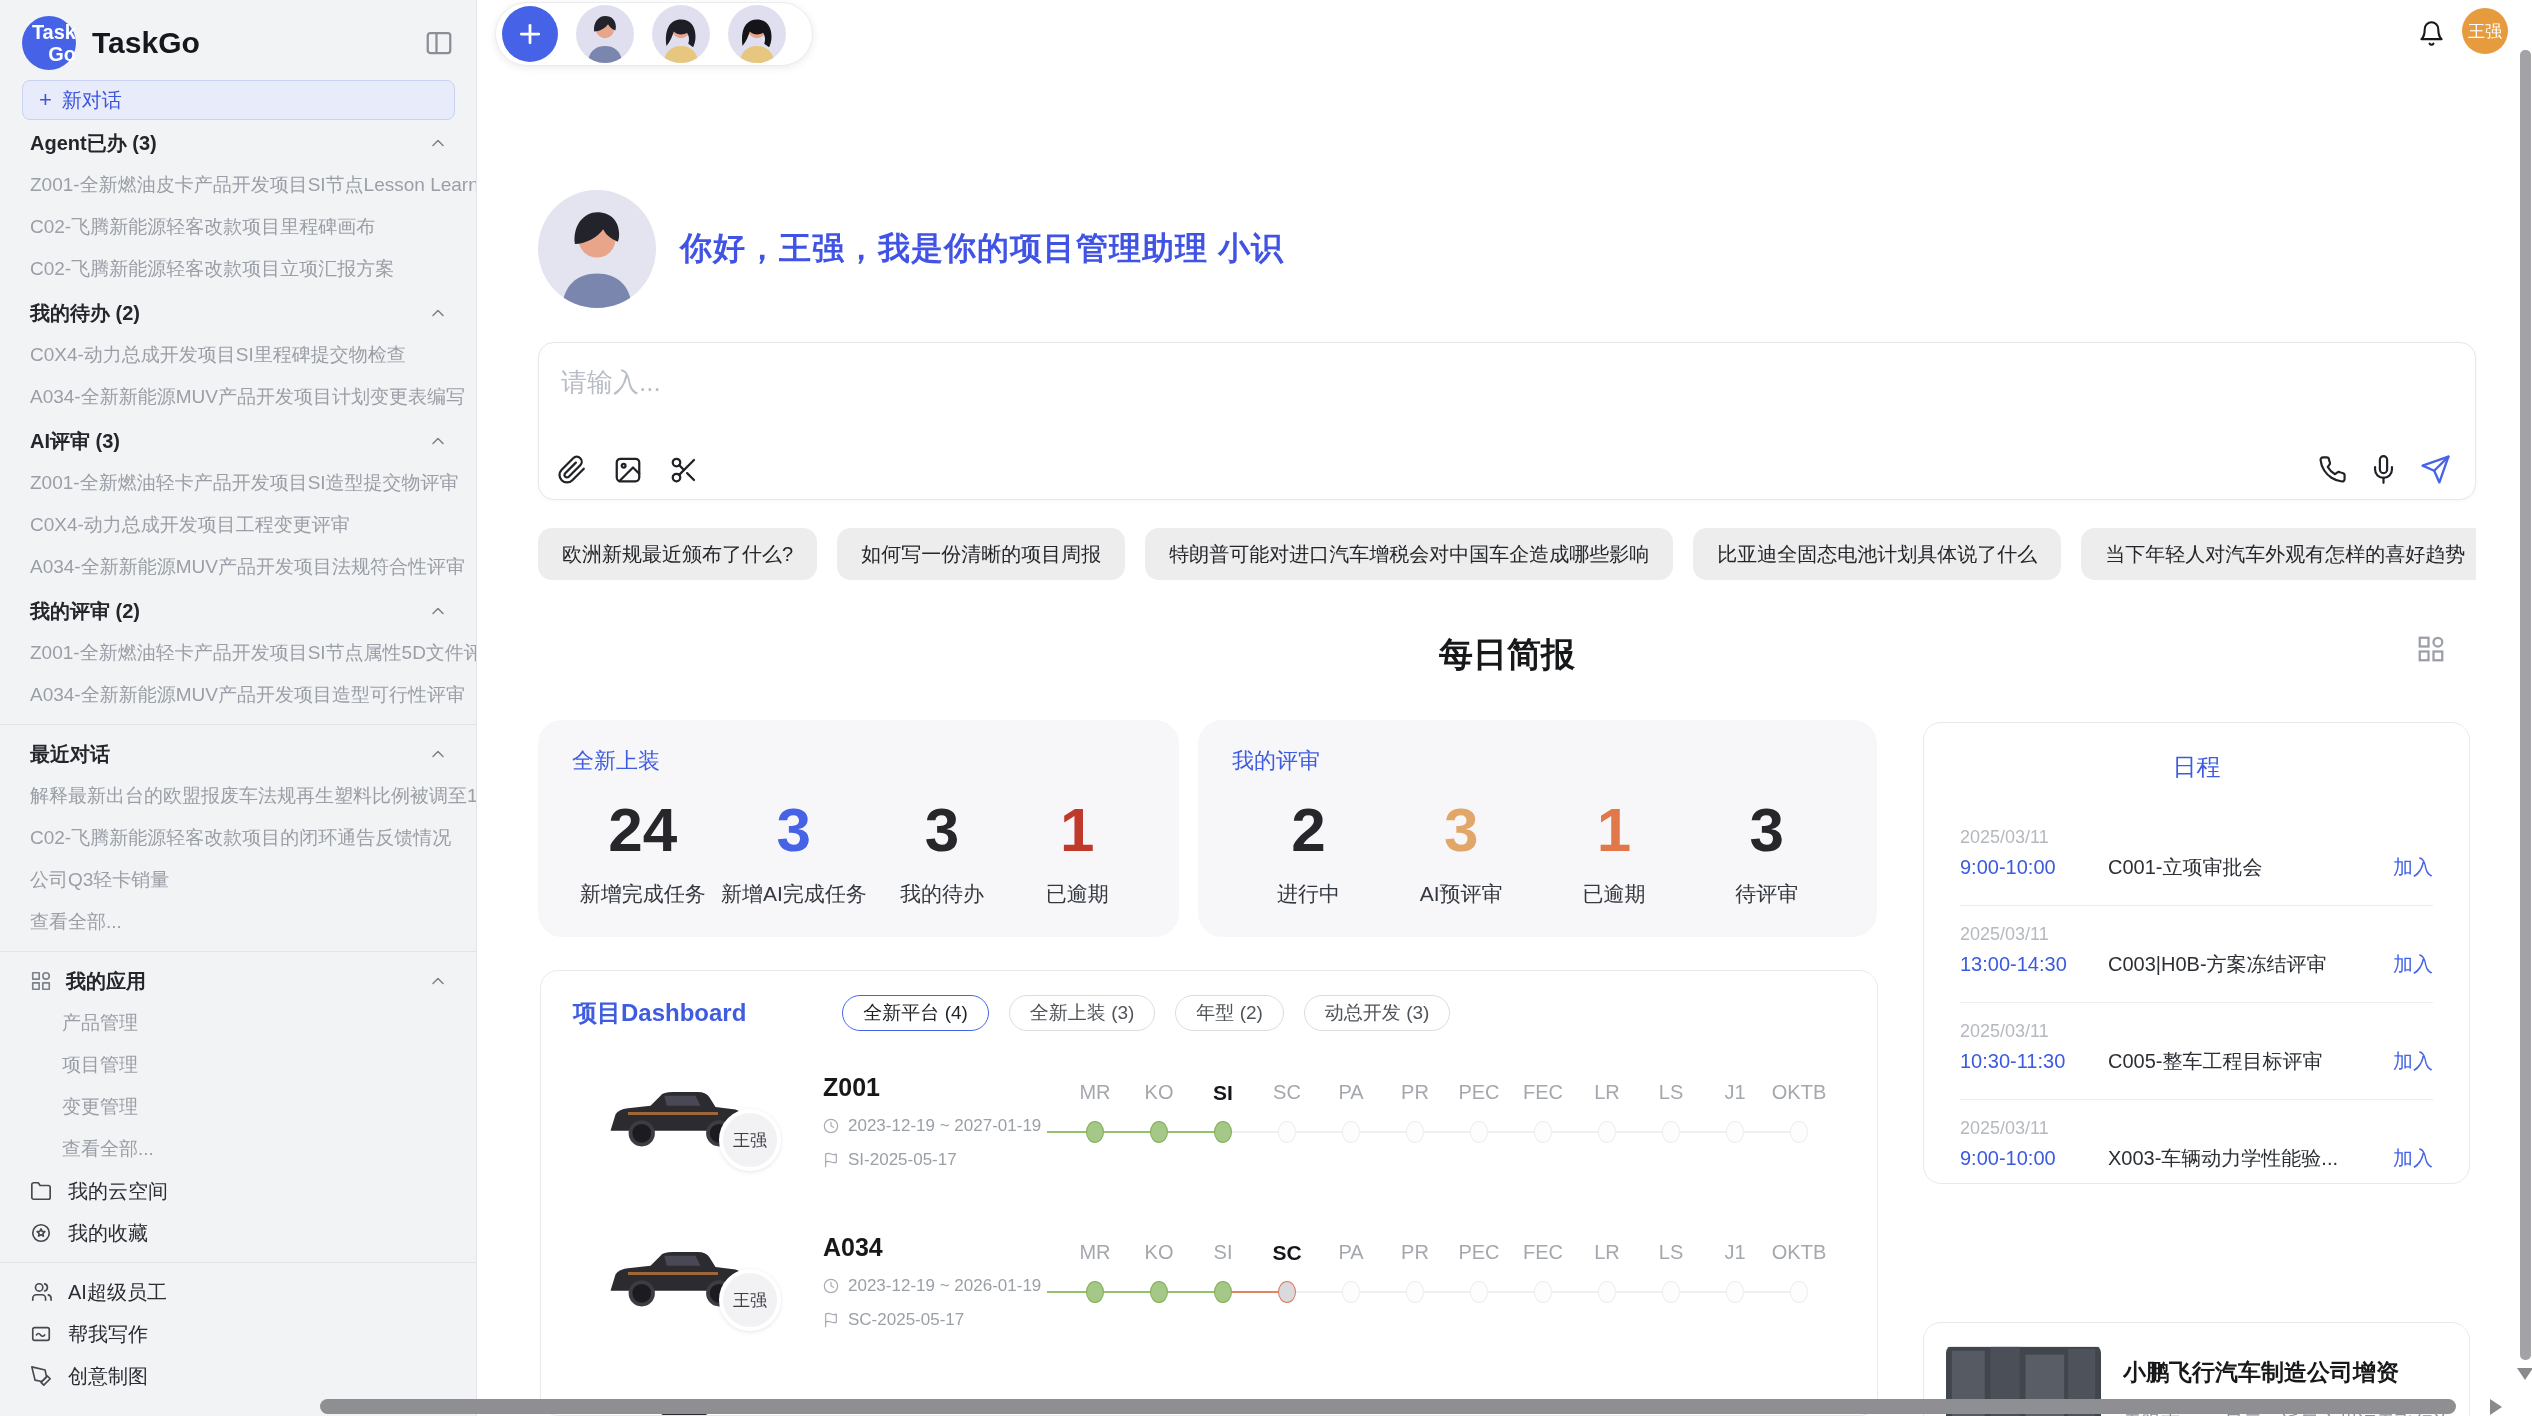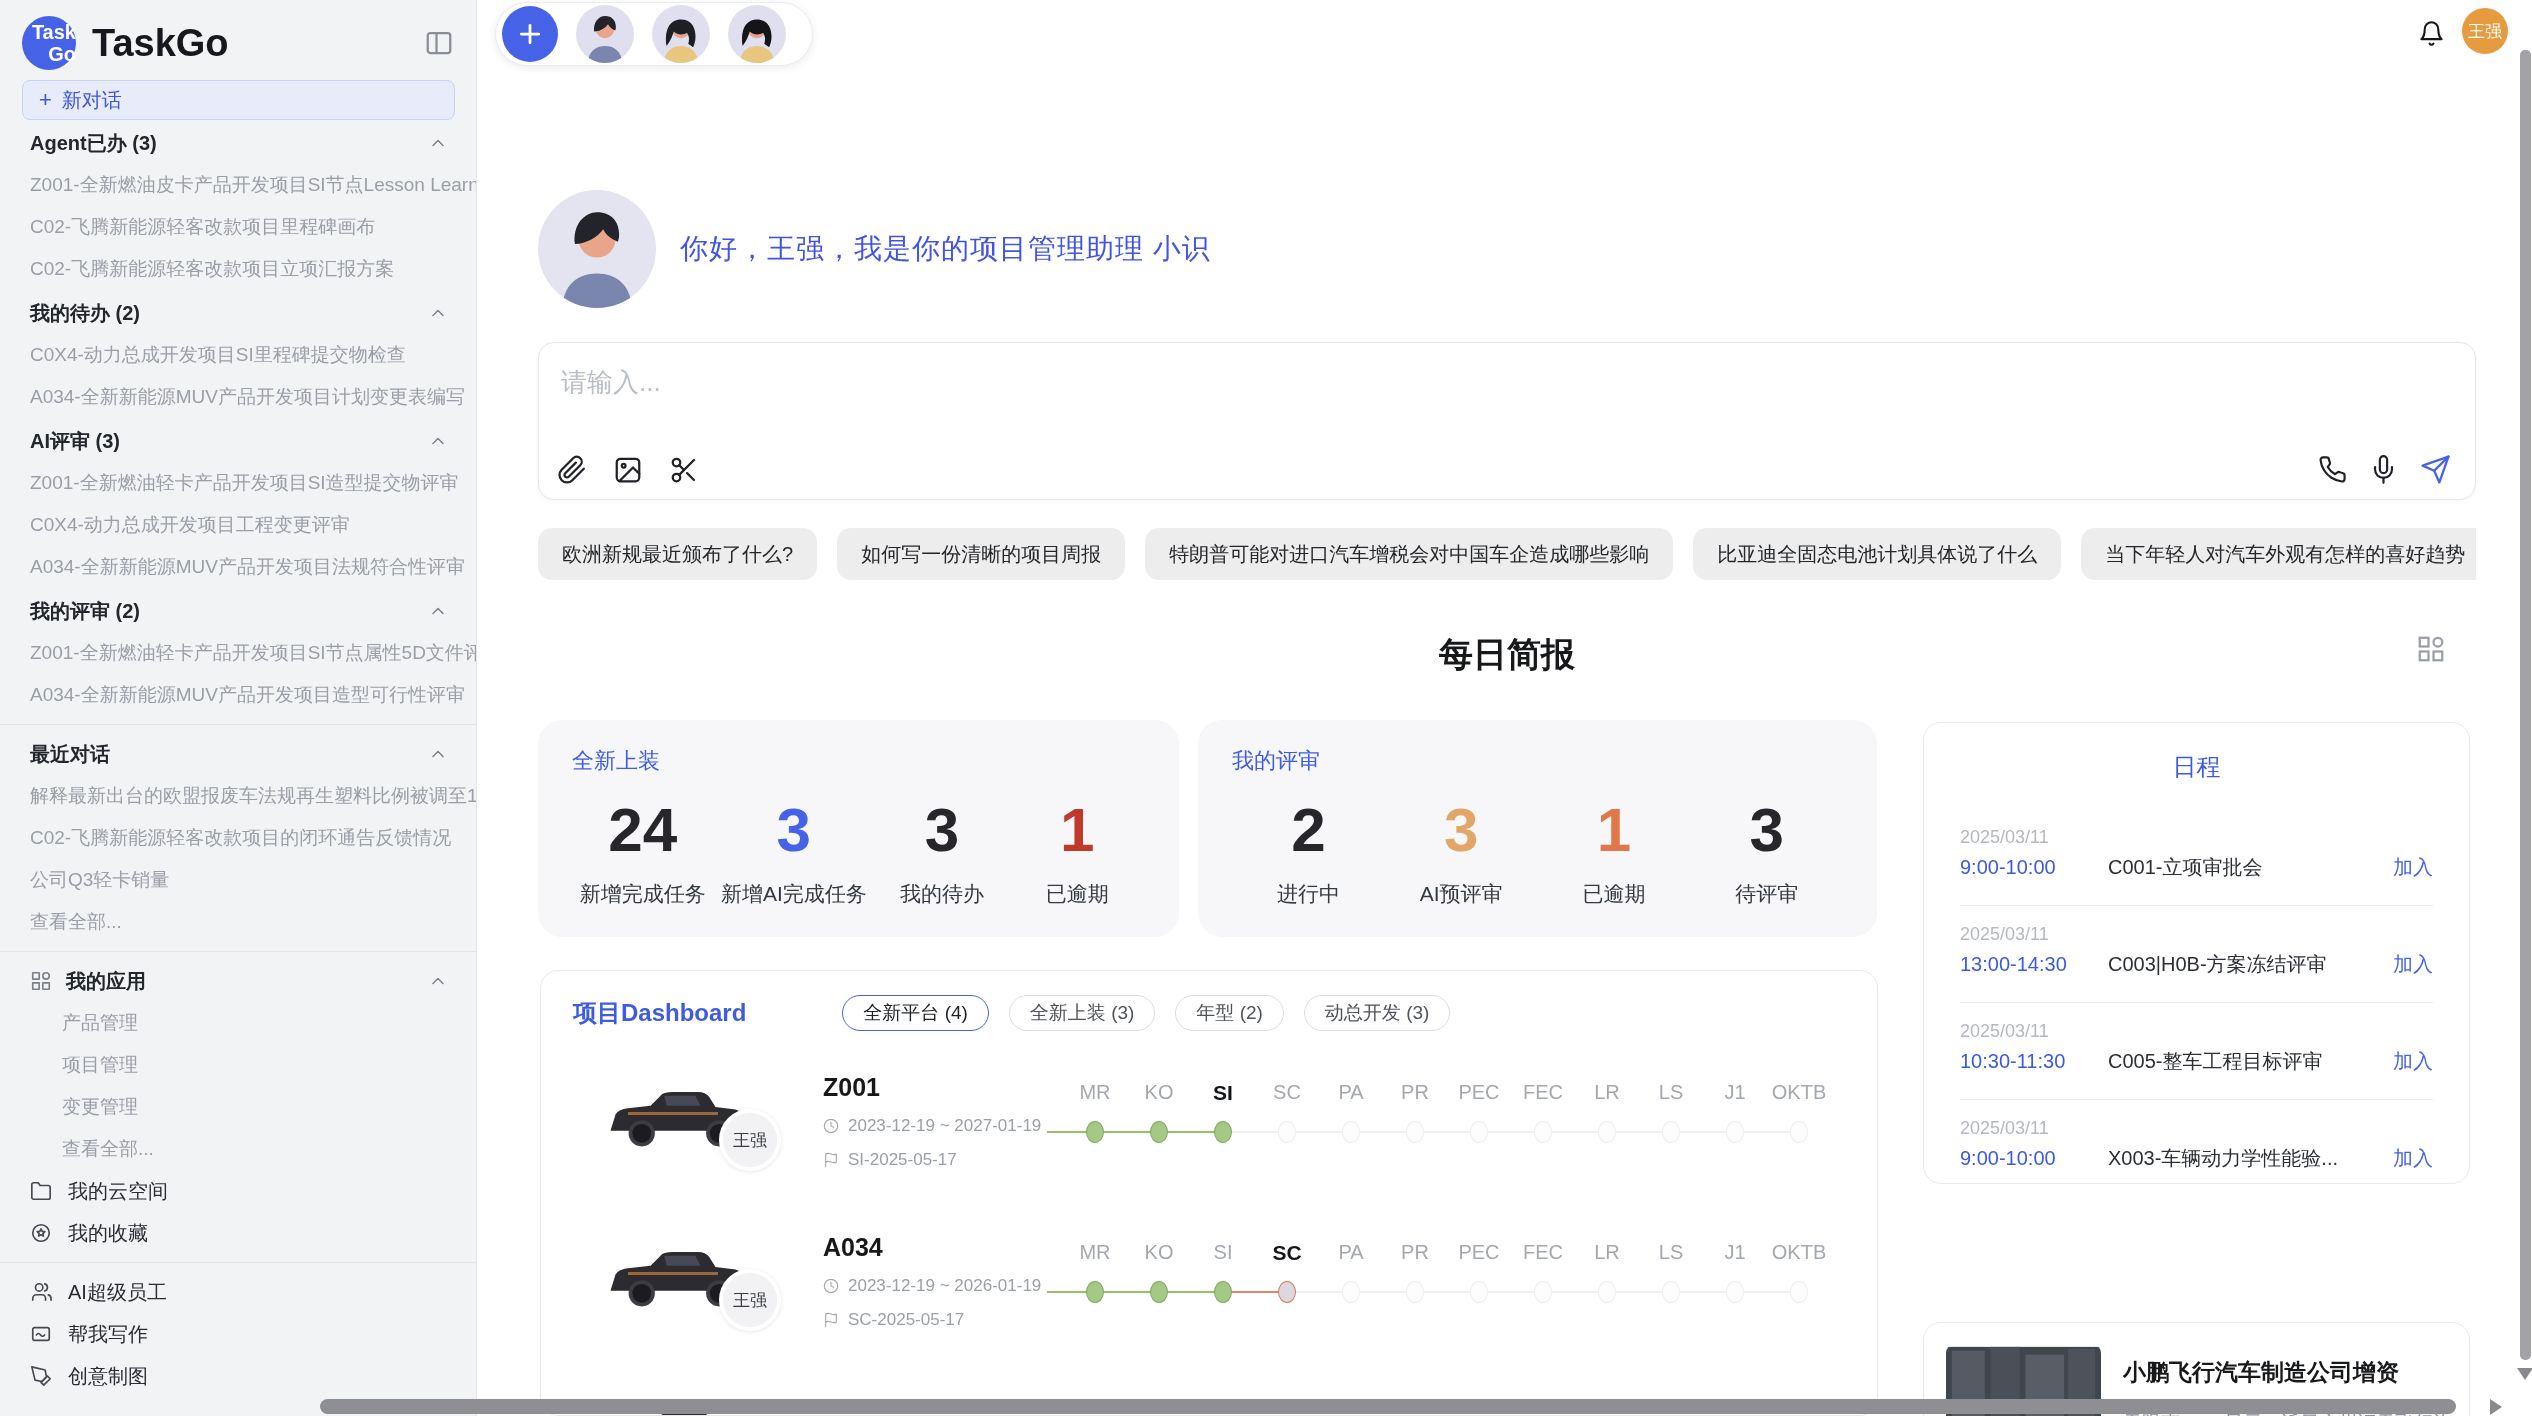--- a/index.html
+++ b/index.html
@@ -12,21 +12,21 @@
     --red-line:#e08565; --red-bd:#dd7a5f;
   }
   svg{display:block;}
   
   .sidebar{ position:absolute; left:0; top:0; width:477px; height:1416px;
     background:#f2f3f5; border-right:1px solid #e4e5e8; overflow:hidden;}
   .sb-head{ display:flex; align-items:center; padding:14px 22px 0 22px; height:72px;}
   .logo{ width:54px; height:54px; border-radius:50%; background:var(--accent);
     color:#fff; font-size:20px; font-weight:700; display:flex; flex-direction:column;
     align-items:flex-end; justify-content:center; line-height:1.1; flex:0 0 auto;}
-  .sb-title{ font-size:38px; font-weight:700; margin-left:16px; color:#16181d; flex:1;}
+  .sb-title{ font-size:30px; font-weight:700; margin-left:16px; color:#16181d; flex:1;}
   .collapse-btn{ background:none; border:none; color:#8a8e96; cursor:pointer; padding:0;}
   .new-chat{ display:flex; align-items:center; gap:10px; margin:8px 22px 0 22px;
     width:433px; height:40px; background:#e8ebfa; border:1px solid #c9d1f4; border-radius:8px;
     color:#3b55dd; font-size:20px; padding:0 16px; cursor:pointer;
     font-family:inherit;}
   .new-chat .plus{font-size:22px; line-height:1;}
   .sb-sec-head{ display:flex; align-items:center; height:42px; padding:0 28px 0 30px;
     font-size:20px; font-weight:600; color:#23262b; cursor:pointer; margin-top:2px;}
   .sb-sec-head .sp{flex:1;}
   .sb-sec-head svg{color:#7d828a;}
@@ -43,21 +43,21 @@
     box-shadow:0 2px 8px rgba(0,0,0,.08); display:flex; align-items:center; padding:0 6px; gap:18px;}
   .add-agent{ width:56px; height:56px; border-radius:50%; background:var(--accent);
     border:none; color:#fff; display:flex; align-items:center; justify-content:center; cursor:pointer;}
   .mini-av{ width:58px; height:58px; border-radius:50%; background:#dfdfef; overflow:hidden; cursor:pointer; flex:0 0 auto;}
   .bell{ position:absolute; left:2418px; top:20px; background:none; border:none; color:#17181a; cursor:pointer;}
   .user-av{ position:absolute; left:2462px; top:8px; width:46px; height:46px; border-radius:50%;
     background:#e59b3e; color:#fff; font-size:17px; display:flex; align-items:center; justify-content:center; cursor:pointer;}
   
   .hero{ position:absolute; left:538px; top:190px; display:flex; align-items:center; gap:24px;}
   .hero-av{ width:118px; height:118px; border-radius:50%; background:#e4e4f1; overflow:hidden; flex:0 0 auto;}
-  .greeting{ font-size:28px; font-weight:400; color:var(--greeting); letter-spacing:1px;}
+  .greeting{ font-size:32px; font-weight:700; color:var(--greeting); letter-spacing:1px;}
   
   .composer{ position:absolute; left:538px; top:342px; width:1938px; height:158px;
     border:1px solid #e7e7ea; border-radius:16px; background:#fff; box-shadow:0 1px 4px rgba(0,0,0,.04);}
   .composer input{ position:absolute; left:22px; top:24px; width:1400px; border:none; outline:none;
     font-size:26px; color:#2a2d33; font-family:inherit; background:transparent;}
   .composer input::placeholder{ color:#b9bdc5;}
   .comp-left{ position:absolute; left:18px; bottom:14px; display:flex; gap:26px;}
   .comp-right{ position:absolute; right:24px; bottom:14px; display:flex; gap:22px; align-items:center;}
   .icon-btn{ background:none; border:none; padding:0; color:#202227; cursor:pointer;}
   .icon-btn.blue{ color:var(--accent);}

